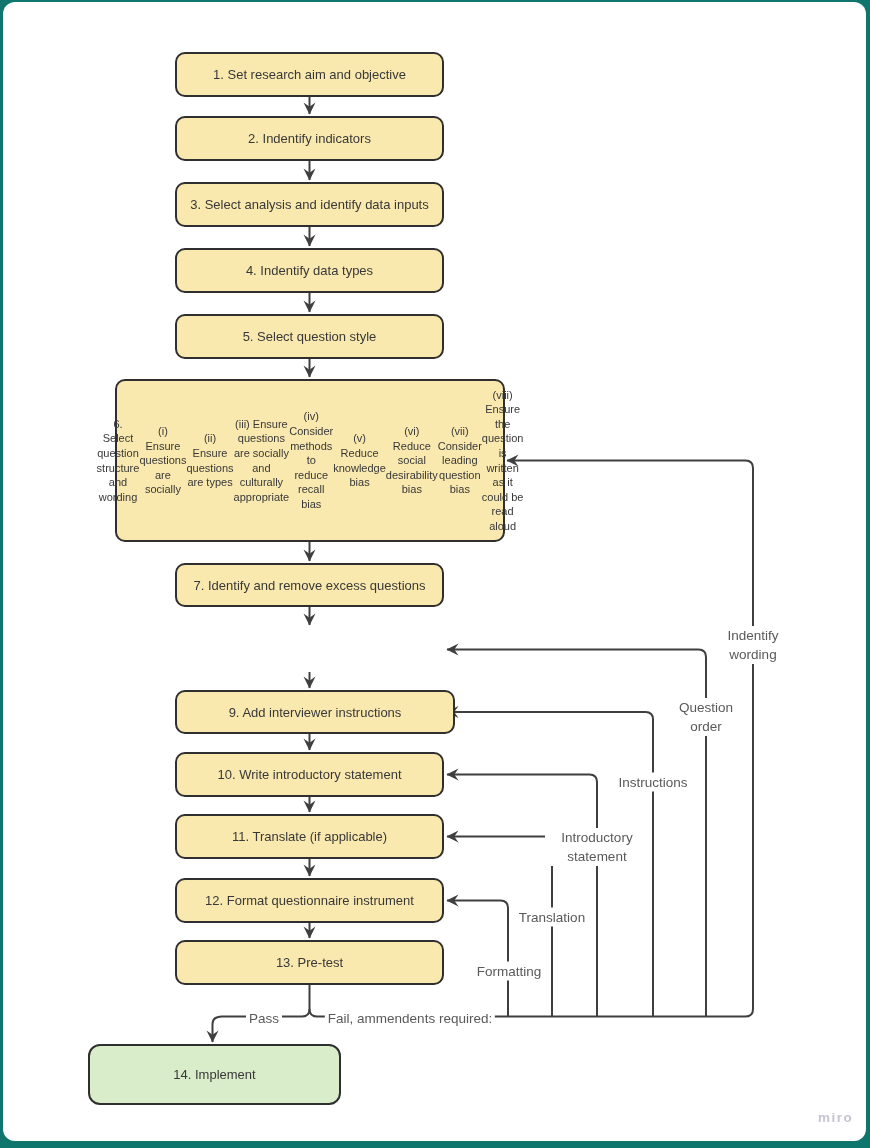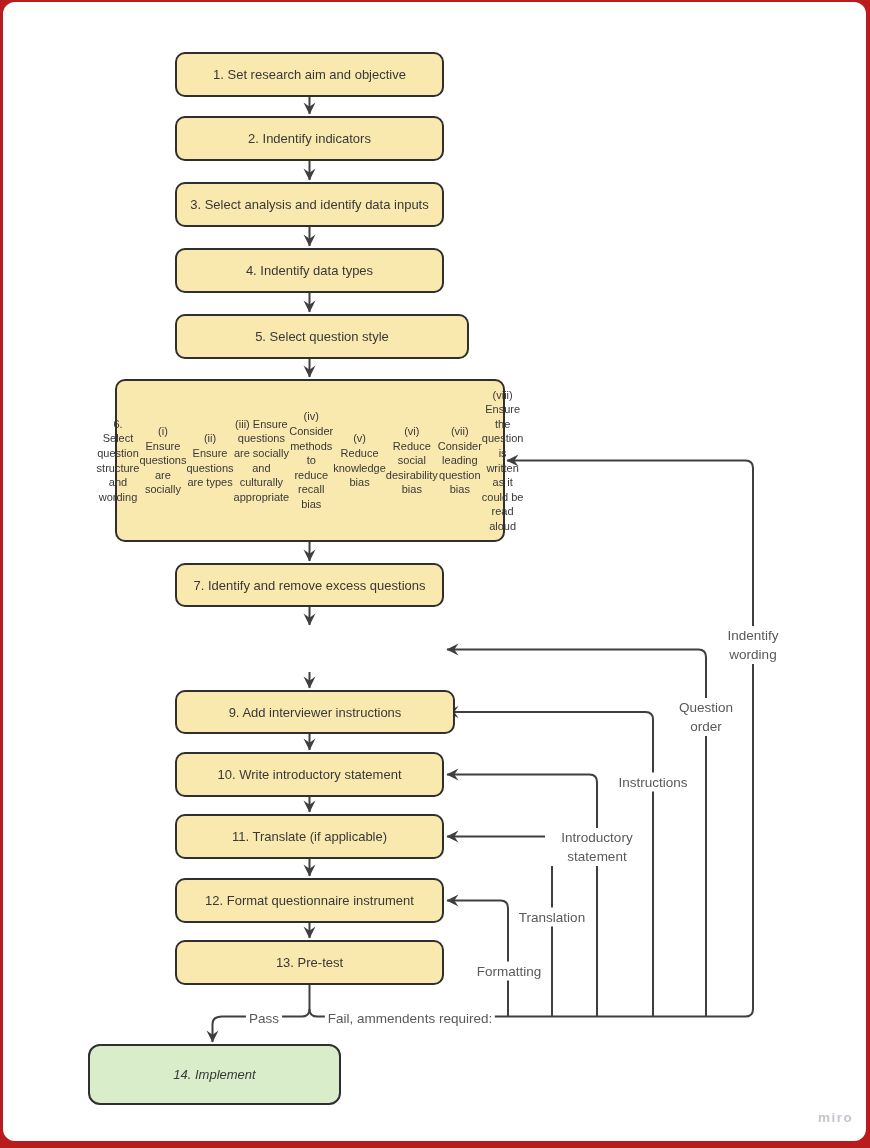--- a/index.html
+++ b/index.html
@@ -1,25 +1,25 @@
 <!DOCTYPE html>
 <html><head>
 <meta charset="utf-8">
 <style>
   html,body{margin:0;padding:0;background:#000;}
-  #frame{position:relative;width:870px;height:1148px;background:#b91c1c;overflow:hidden;
+  #frame{position:relative;width:870px;height:1148px;background:#0f766e;overflow:hidden;
          font-family:"Liberation Sans", sans-serif;}
   #board{position:absolute;left:3px;top:2px;width:863px;height:1139px;background:#ffffff;
          border-radius:12px;}
   #layer{position:absolute;left:0;top:0;width:870px;height:1148px;}
   #connectors{position:absolute;left:0;top:0;}
   .node{position:absolute;box-sizing:border-box;border:2px solid #2f2f2f;border-radius:10px;
         background:#fae9af;color:#383838;font-size:13px;display:flex;align-items:center;
         justify-content:center;text-align:center;line-height:15px;padding:2px 8px;}
-  .node.final{background:#d9edca;border-radius:12px;font-style:italic;}
+  .node.final{background:#d9edca;border-radius:12px;}
   .node.multi{flex-direction:row;font-size:11px;line-height:14.6px;padding:4px 6px;}
   .edge-label{position:absolute;transform:translate(-50%,-50%);background:#ffffff;
               color:#595959;font-size:13.5px;line-height:19px;text-align:center;padding:0 3px;}
   .nowrap{white-space:nowrap;}
   #watermark{position:absolute;left:818px;top:1110px;color:#c6c5d2;font-size:13.5px;
              font-weight:bold;letter-spacing:1.5px;}
 </style>
 </head>
 <body>
 
@@ -56,21 +56,21 @@
         <path d="M597 1016.5 L597 782 Q597 774.5 589.5 774.5 L447 774.5" marker-end="url(#ah)"></path>
         <path d="M552 1016.5 L552 844 Q552 836.5 544.5 836.5 L447 836.5" marker-end="url(#ah)"></path>
         <path d="M508 1016.5 L508 908 Q508 900.5 500.5 900.5 L447 900.5" marker-end="url(#ah)"></path>
       </g>
     </svg>
 
     <div class="node" style="left:175px;top:52px;width:269px;height:45px">1. Set research aim and objective</div>
     <div class="node" style="left:175px;top:116px;width:269px;height:45px">2. Indentify indicators</div>
     <div class="node" style="left:175px;top:182px;width:269px;height:45px">3. Select analysis and identify data inputs</div>
     <div class="node" style="left:175px;top:248px;width:269px;height:45px">4. Indentify data types</div>
-    <div class="node" style="left:175px;top:314px;width:294px;height:45px">5. Select question style</div>
+    <div class="node" style="left:175px;top:314px;width:269px;height:45px">5. Select question style</div>
 
     <div class="node multi" style="left:115px;top:379px;width:390px;height:163px">
       <div>6. Select question structure and wording</div>
       <div>(i) Ensure questions are socially</div>
       <div>(ii) Ensure questions are types</div>
       <div>(iii) Ensure questions are socially and culturally appropriate</div>
       <div>(iv) Consider methods to reduce recall bias</div>
       <div>(v) Reduce knowledge bias</div>
       <div>(vi) Reduce social desirability bias</div>
       <div>(vii) Consider leading question bias</div>

